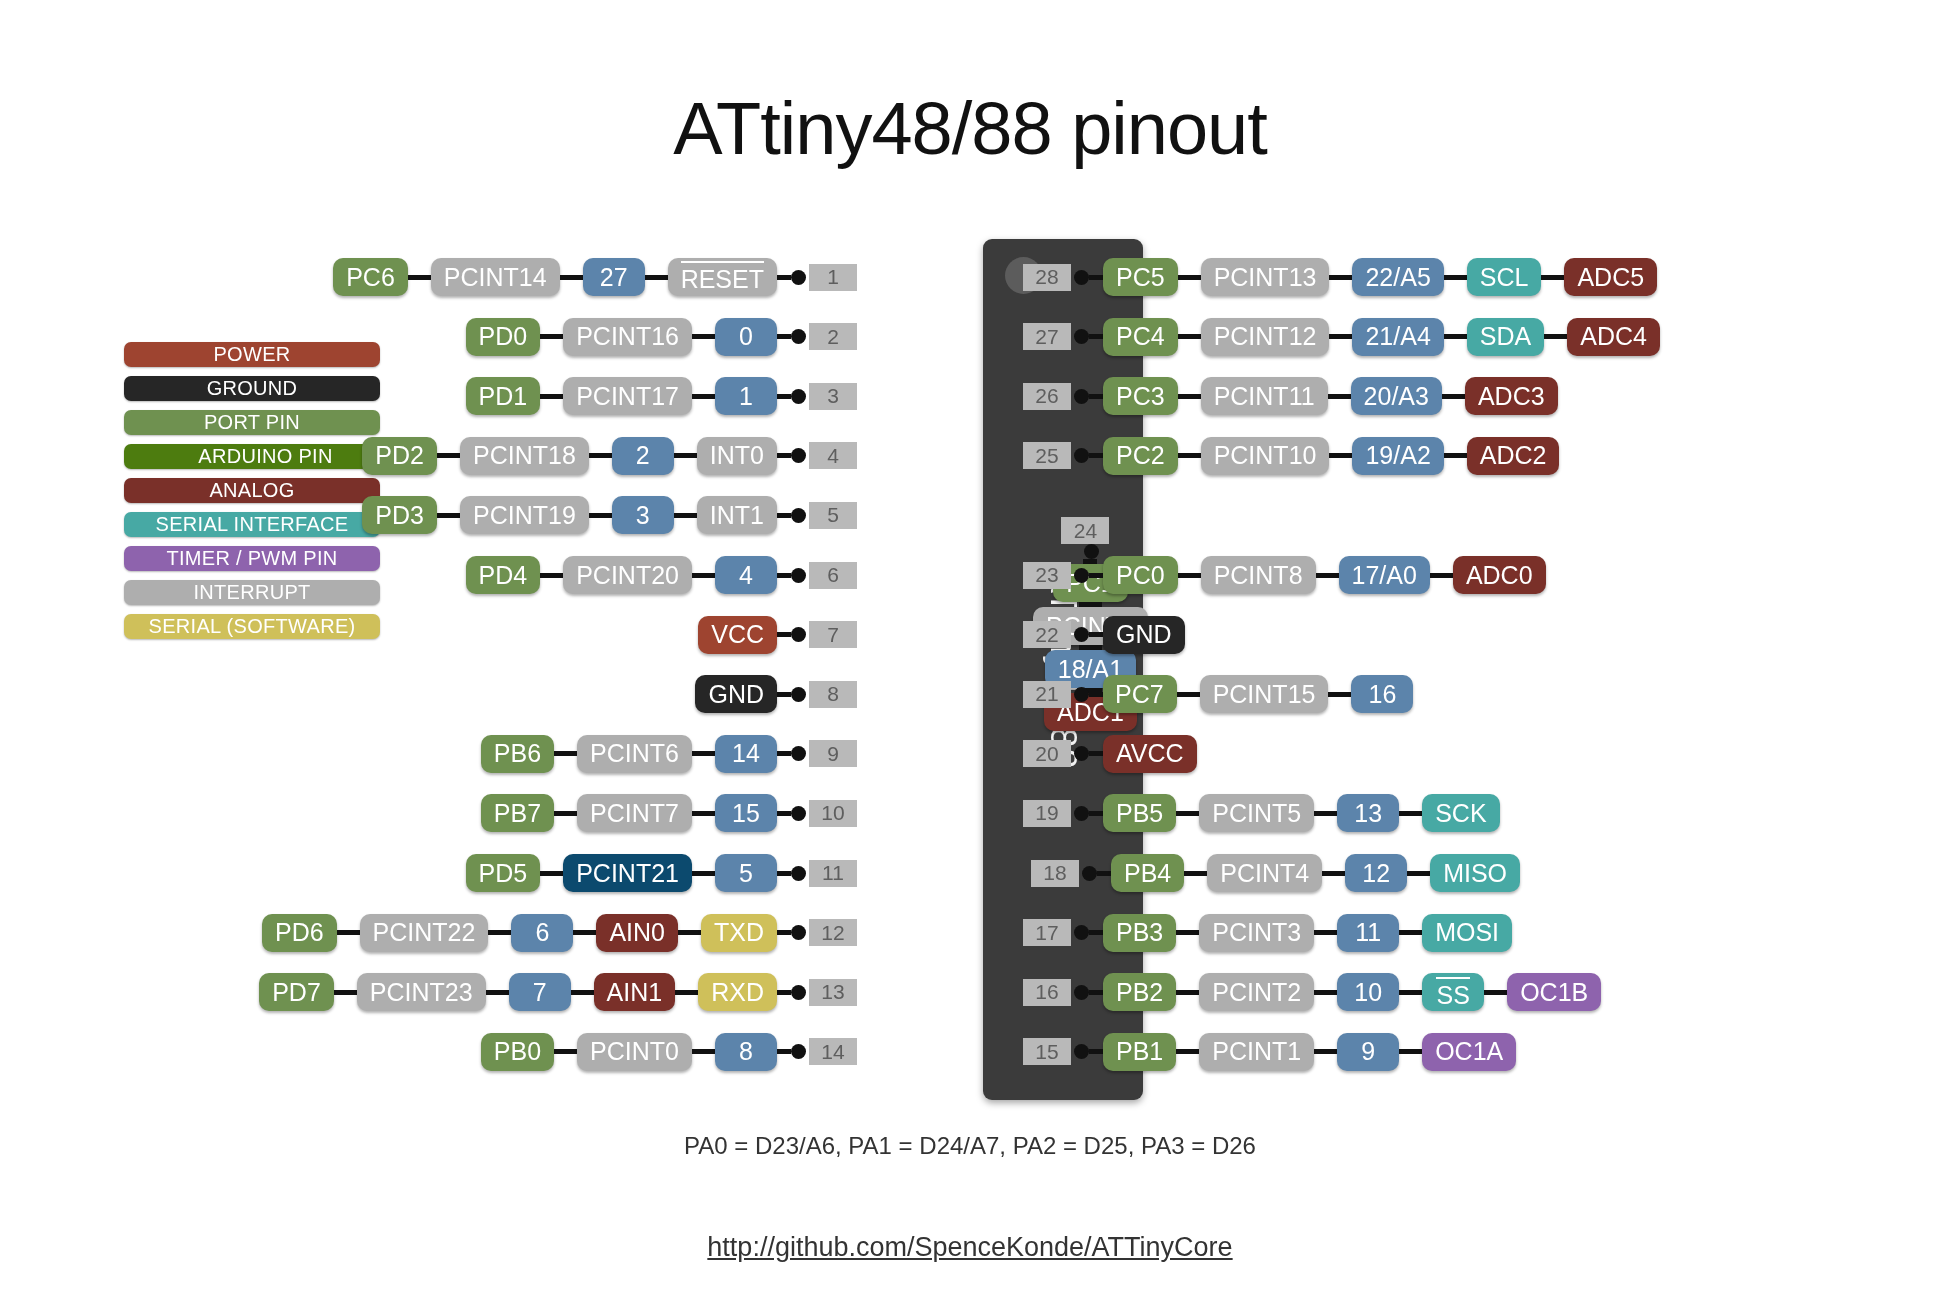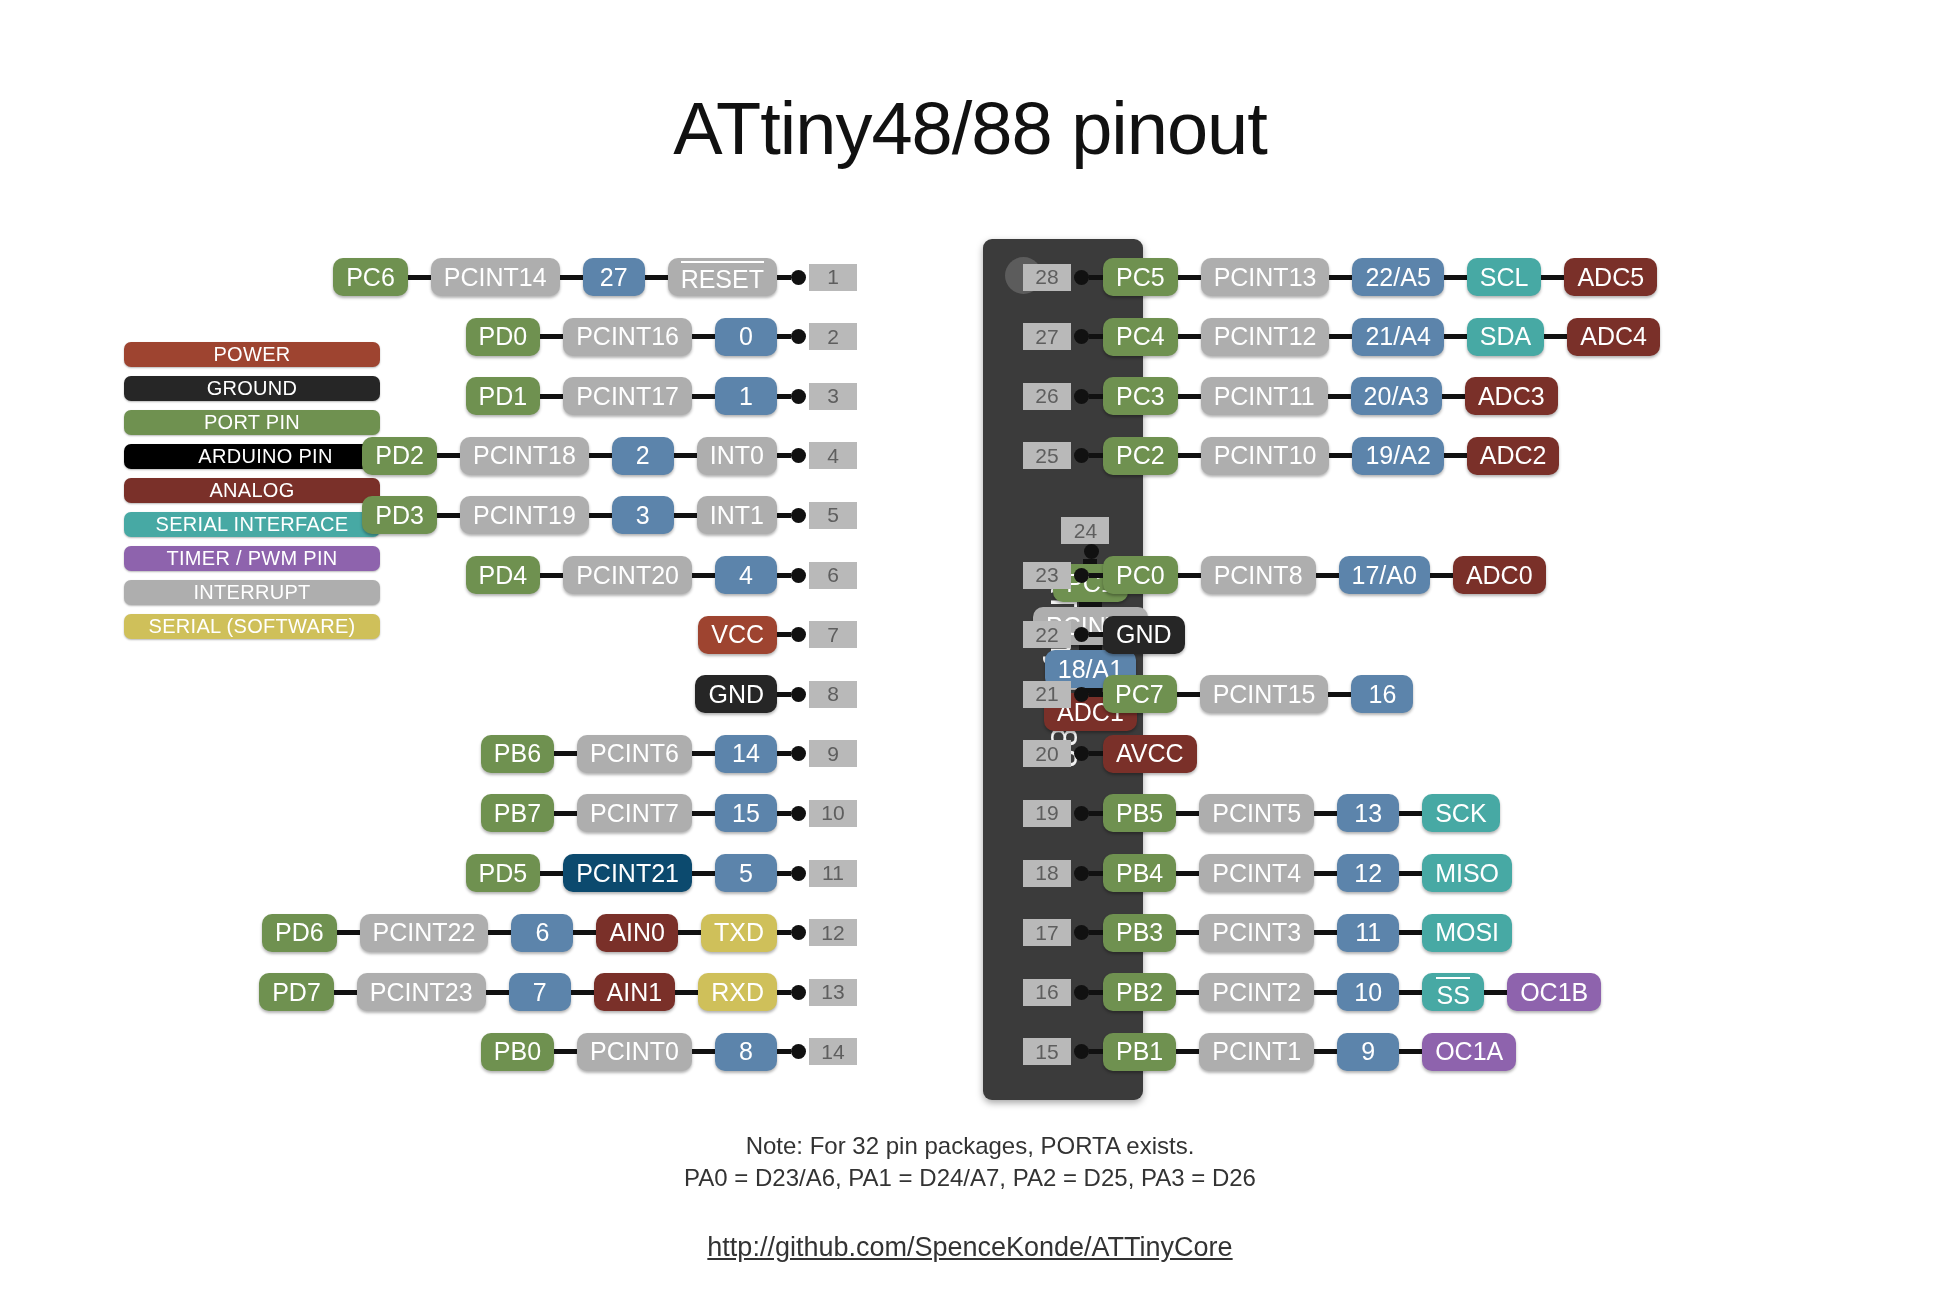--- a/index.html
+++ b/index.html
@@ -106,21 +106,21 @@
 <div id="legend">
     <div class="legend-item" style="background: rgb(158, 68, 48);">
       <span>POWER</span>
     </div>
     <div class="legend-item" style="background: rgb(38, 38, 38);">
       <span>GROUND</span>
     </div>
     <div class="legend-item" style="background: rgb(111, 145, 80);">
       <span>PORT PIN</span>
     </div>
-    <div class="legend-item" style="background: #000000; padding-left: 27px;">
+    <div class="legend-item" style="background: #4d7c0f; padding-left: 27px;">
       <span>ARDUINO PIN</span>
     </div>
     <div class="legend-item" style="background: rgb(122, 48, 41);">
       <span>ANALOG</span>
     </div>
     <div class="legend-item" style="background: rgb(71, 169, 164);">
       <span>SERIAL INTERFACE</span>
     </div>
     <div class="legend-item" style="background: rgb(142, 99, 173);">
       <span>TIMER / PWM PIN</span>
@@ -550,21 +550,21 @@
       </div>
       <div class="wire"></div>
       <div class="badge" style="background: rgb(92, 132, 171);">
         <span>13</span>
       </div>
       <div class="wire"></div>
       <div class="badge" style="background: rgb(71, 169, 164);">
         <span>SCK</span>
       </div>
     </div>
-    <div class="row right" style="top: 854px;">
+    <div class="row right" style="top: 854px; margin-left: 8px;">
       <div class="pintab" style="background: rgb(185, 185, 185);">18</div>
       <div class="dot"></div>
       <div class="wire" style="width: 14px;"></div>
       <div class="badge" style="background: rgb(111, 145, 80);">
         <span>PB4</span>
       </div>
       <div class="wire"></div>
       <div class="badge" style="background: rgb(174, 174, 174);">
         <span>PCINT4</span>
       </div>
@@ -637,16 +637,15 @@
         <span>9</span>
       </div>
       <div class="wire"></div>
       <div class="badge" style="background: rgb(142, 99, 173);">
         <span>OC1A</span>
       </div>
     </div>
   </div>
 
 <div id="note">
-  <div>Note: For 32 pin packages, PORTA exists.</div>
   <div>PA0 = D23/A6, PA1 = D24/A7, PA2 = D25, PA3 = D26</div>
 </div>
 <a id="url" href="#">http://github.com/SpenceKonde/ATTinyCore</a>
 
 </body></html>

